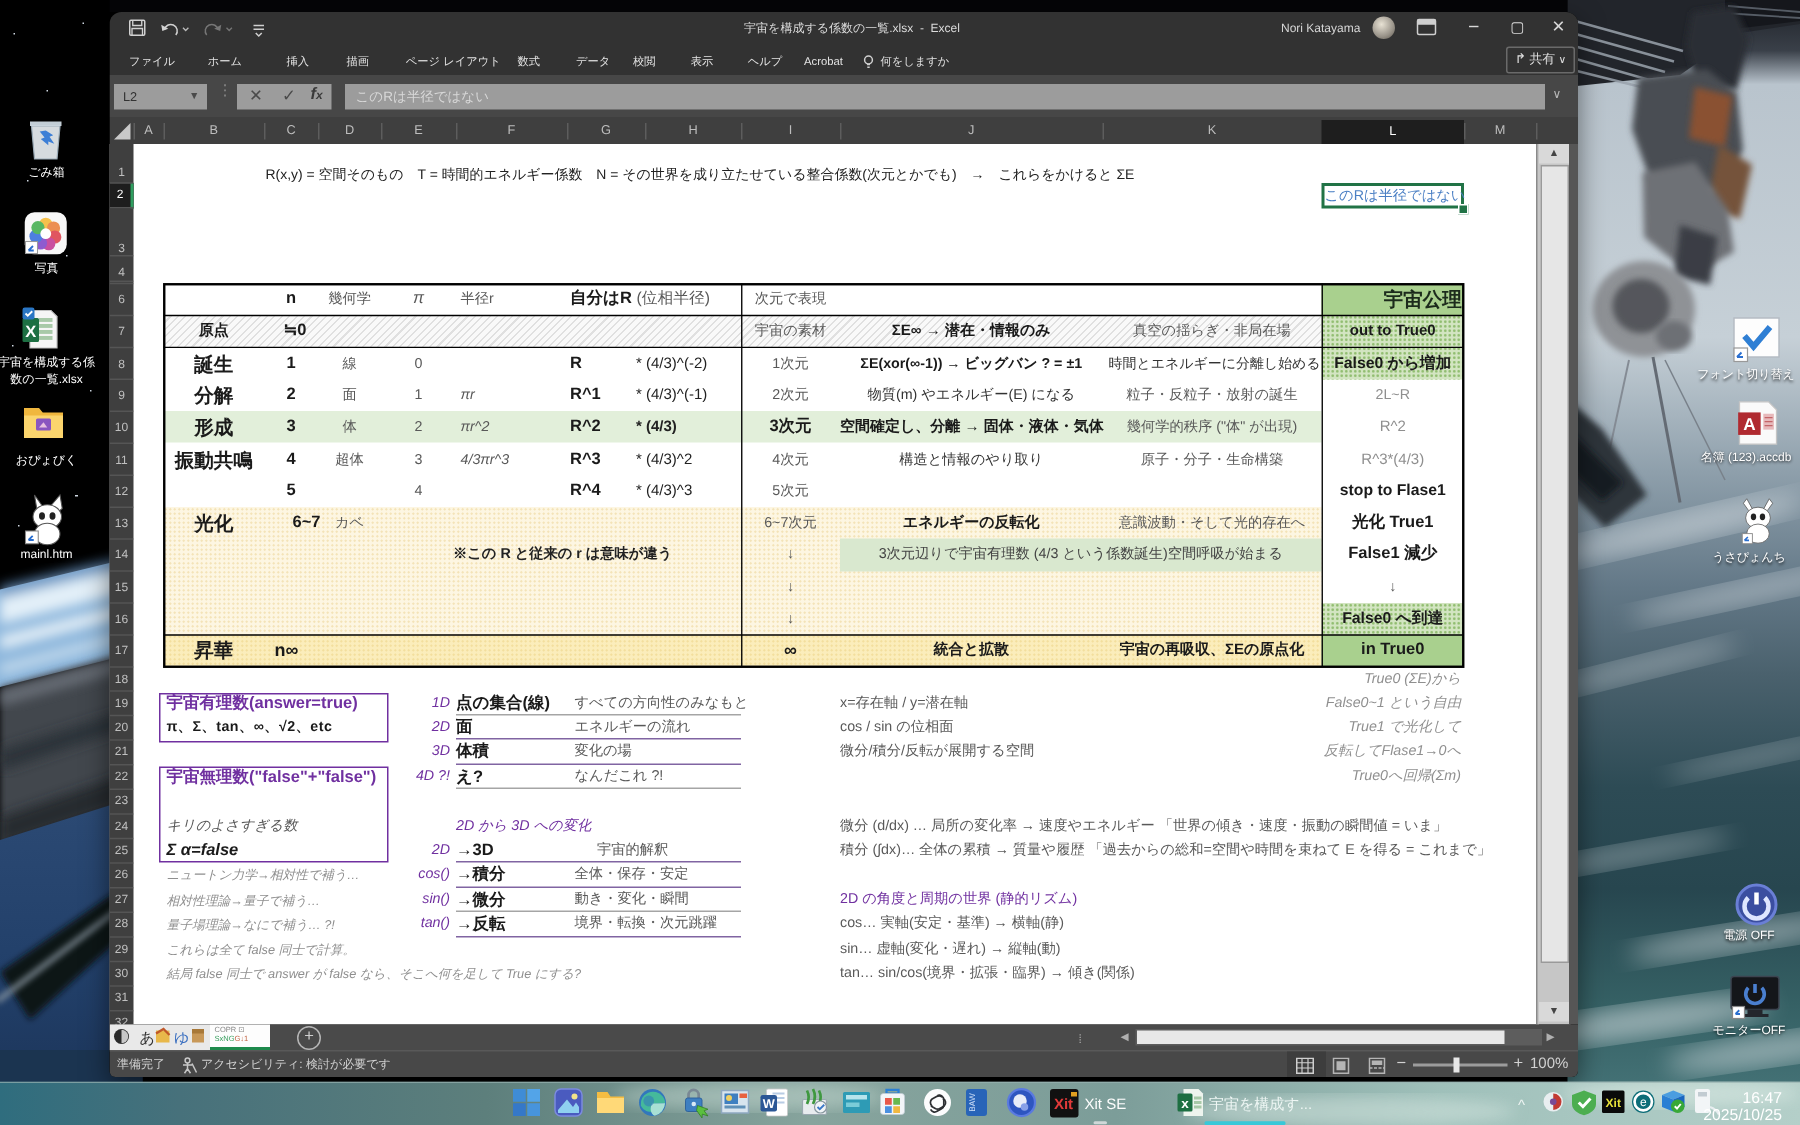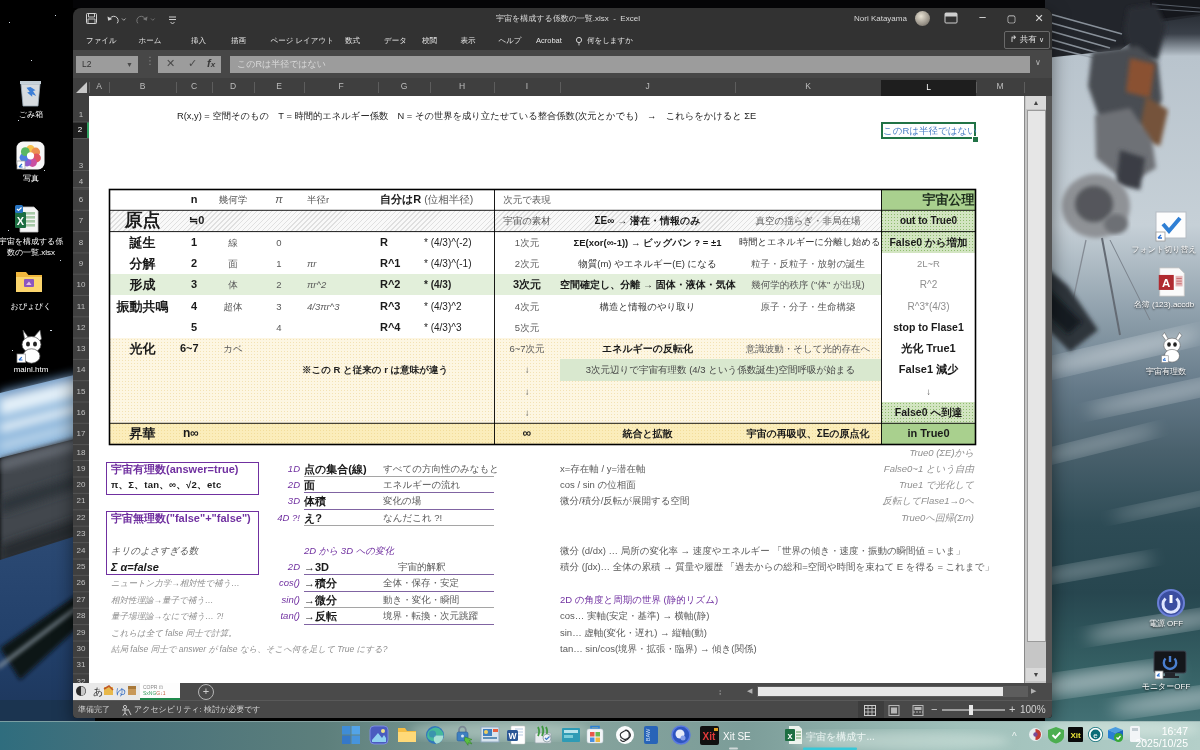--- a/index.html
+++ b/index.html
@@ -222,21 +222,21 @@
 <svg class="ab" style="left:1156px;top:331px;" width="32" height="33" viewBox="0 0 34 44">
  <path d="M7,2 L12,11 L9,13 L4,6 Z" fill="#fff" stroke="#555" stroke-width="0.7"></path>
  <path d="M27,2 L22,11 L25,13 L30,6 Z" fill="#fff" stroke="#555" stroke-width="0.7"></path>
  <ellipse cx="17" cy="19" rx="11" ry="9.5" fill="#fff" stroke="#555" stroke-width="0.7"></ellipse>
  <ellipse cx="13" cy="18" rx="2.4" ry="3" fill="#222"></ellipse>
       <ellipse cx="21" cy="18" rx="2.4" ry="3" fill="#222"></ellipse>
  <ellipse cx="17" cy="33" rx="10" ry="8.5" fill="#fff" stroke="#555" stroke-width="0.7"></ellipse>
  <rect x="3" y="33" width="9" height="9" fill="#fff" stroke="#888" stroke-width="0.8"></rect>
  <path d="M5,39 l4,0 m-4,0 l3,-3" stroke="#2a6fd0" stroke-width="1.4" fill="none"></path>
 </svg>
-<div class="lbl" style="left:1132px;top:366px;width:68px;">宇宙有理数</div>
+<div class="lbl" style="left:1132px;top:366px;width:68px;">うさぴょんち</div>
 <svg class="ab" style="left:1156px;top:588px;" width="30" height="30" viewBox="0 0 30 30">
  <circle cx="15" cy="15" r="13" fill="#3b4ea0"></circle>
  <circle cx="15" cy="15" r="13" fill="none" stroke="#6a7fd6" stroke-width="2"></circle>
  <path d="M15,7 L15,15" stroke="#fff" stroke-width="3"></path>
  <path d="M9.5,10.5 a8,8 0 1,0 11,0" stroke="#dfe6ff" stroke-width="3" fill="none"></path>
 </svg>
 <div class="lbl" style="left:1136px;top:618px;width:60px;">電源 OFF</div>
 <svg class="ab" style="left:1152px;top:650px;" width="36" height="30" viewBox="0 0 36 30">
  <rect x="2" y="1" width="32" height="22" rx="2" fill="#14161a" stroke="#3c4450" stroke-width="1"></rect>
  <path d="M18,6 L18,12" stroke="#4a7fd0" stroke-width="2.4"></path>
@@ -390,21 +390,21 @@
    <span class="ct b" style="left:103px;width:36px;font-size:11px;">n</span>
    <span class="ct g" style="left:139px;width:42px;">幾何学</span>
    <span class="ct g i" style="left:181px;width:50px;font-size:11px;">π</span>
    <span class="g" style="left:234px;">半径r</span>
    <span class="b" style="left:307px;font-size:11px;">自分はR <span style="position:static;font-weight:normal;color:#595959;font-size:10.5px;">(位相半径)</span></span>
    <span class="ct g" style="left:421px;width:66px;">次元で表現</span>
    <span class="ct b" style="left:808px;width:95px;font-size:13px;color:#1c2b1c;margin-left:20px;">宇宙公理</span>
   </div>
 
   <div class="r" style="top:114.3px;height:21.3px;line-height:21.3px;">
-   <span class="ct b" style="left:36px;width:67px;font-size:18px;">原点</span>
+   <span class="ct b" style="left:36px;width:67px;font-size:10px;">原点</span>
    <span class="b" style="left:116px;font-size:11px;">≒0</span>
    <span class="ct g" style="left:421px;width:66px;">宇宙の素材</span>
    <span class="ct b" style="left:487px;width:175px;font-size:10px;">ΣE∞ → 潜在・情報のみ</span>
    <span class="ct g" style="left:662px;width:146px;">真空の揺らぎ・非局在場</span>
    <span class="ct b" style="left:808px;width:95px;font-size:10px;">out to True0</span>
   </div>
 
   <div class="r" style="top:135.6px;height:21.3px;line-height:21.3px;">
    <span class="ct b" style="left:36px;width:67px;font-size:13px;">誕生</span>
    <span class="ct b" style="left:103px;width:36px;font-size:11px;">1</span>
@@ -464,21 +464,21 @@
    <span class="ct b" style="left:103px;width:36px;font-size:11px;">5</span>
    <span class="ct g" style="left:181px;width:50px;">4</span>
    <span class="b" style="left:307px;font-size:11px;">R^4</span>
    <span style="left:351px;color:#222;font-size:10px;">* (4/3)^3</span>
    <span class="ct g" style="left:421px;width:66px;">5次元</span>
    <span class="ct b" style="left:808px;width:95px;font-size:10.5px;">stop to Flase1</span>
   </div>
 
   <div class="r" style="top:242.1px;height:21.3px;line-height:21.3px;">
    <span class="ct b" style="left:36px;width:67px;font-size:13px;">光化</span>
-   <span class="b" style="left:107px;font-size:11px;">6~7</span>
+   <span class="b" style="left:122px;font-size:11px;">6~7</span>
    <span class="ct g" style="left:139px;width:42px;">カベ</span>
    <span class="ct g" style="left:421px;width:66px;">6~7次元</span>
    <span class="ct b" style="left:487px;width:175px;font-size:10px;">エネルギーの反転化</span>
    <span class="ct g" style="left:662px;width:146px;">意識波動・そして光的存在へ</span>
    <span class="ct b" style="left:808px;width:95px;font-size:11px;">光化 True1</span>
   </div>
 
   <div class="r" style="top:263.4px;height:21.3px;line-height:21.3px;">
    <span class="b" style="left:229px;color:#222;">※この R と従来の r は意味が違う</span>
    <span class="ct g" style="left:421px;width:66px;">↓</span>

